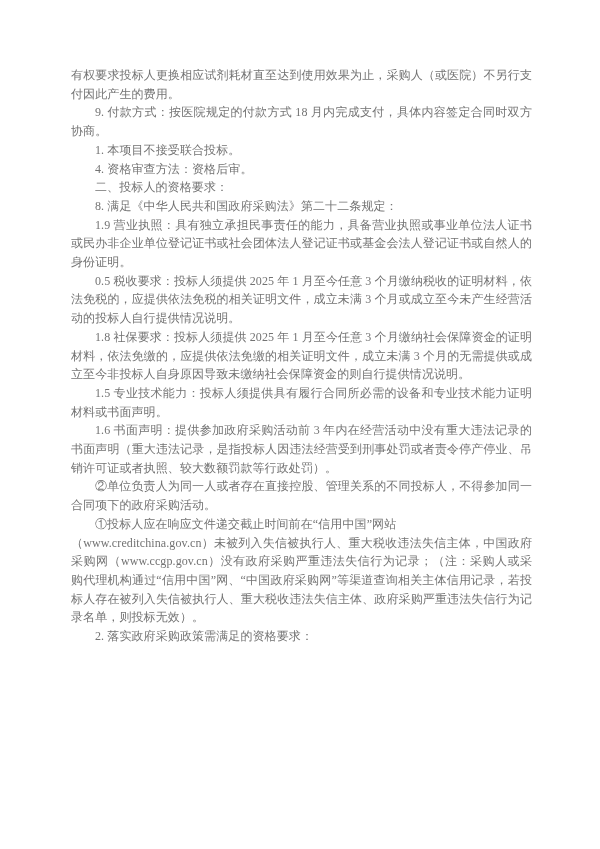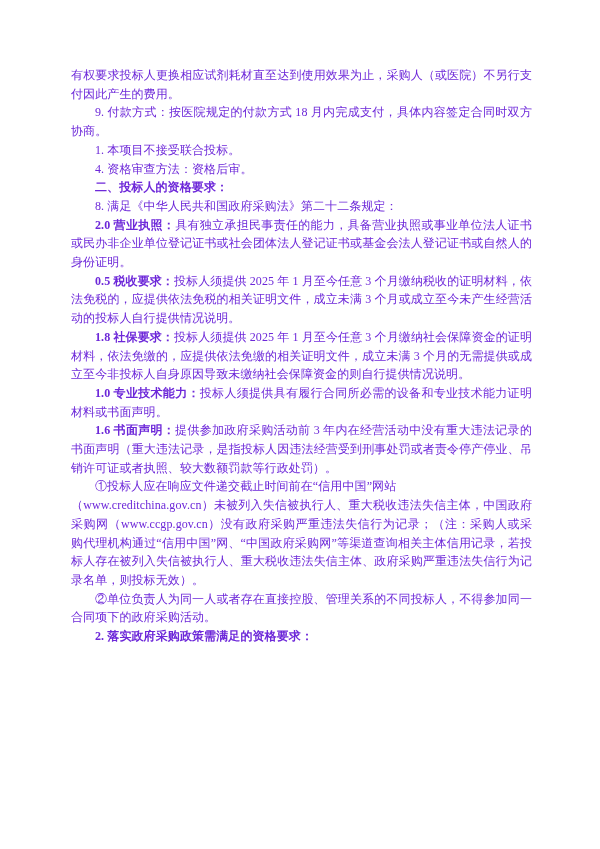--- a/index.html
+++ b/index.html
@@ -16,52 +16,52 @@
     position: relative;
     width: 600px;
     height: 849px;
     background: #ffffff;
   }
   .doc-body {
     position: absolute;
     left: 71px;
     top: 66px;
     width: 461px;
-    color: #6d28d9;
+    color: #737373;
     font-family: "Liberation Serif", "DejaVu Serif", serif;
     font-size: 12px;
     line-height: 18.7px;
     letter-spacing: 0.1px;
     text-align: justify;
   }
   .para {
     margin: 0;
     white-space: pre-wrap;
   }
   .para.indent {
     text-indent: 2em;
   }
   .para .bold {
-    font-weight: bold;
+    font-weight: normal;
   }
 </style>
 </head>
 <body>
 
 <div class="page">
   <div class="doc-body">
       <p class="para"><span>有权要求投标人更换相应试剂耗材直至达到使用效果为止，采购人（或医院）不另行支付因此产生的费用。</span></p>
       <p class="para indent"><span>9. 付款方式：按医院规定的付款方式 18 月内完成支付，具体内容签定合同时双方协商。</span></p>
       <p class="para indent"><span>1. 本项目不接受联合投标。</span></p>
       <p class="para indent"><span>4. 资格审查方法：资格后审。</span></p>
       <p class="para indent"><span class="bold">二、投标人的资格要求：</span></p>
       <p class="para indent"><span>8. 满足《中华人民共和国政府采购法》第二十二条规定：</span></p>
-      <p class="para indent"><span class="bold">2.0 营业执照：</span><span>具有独立承担民事责任的能力，具备营业执照或事业单位法人证书或民办非企业单位登记证书或社会团体法人登记证书或基金会法人登记证书或自然人的身份证明。</span></p>
+      <p class="para indent"><span class="bold">1.9 营业执照：</span><span>具有独立承担民事责任的能力，具备营业执照或事业单位法人证书或民办非企业单位登记证书或社会团体法人登记证书或基金会法人登记证书或自然人的身份证明。</span></p>
       <p class="para indent"><span class="bold">0.5 税收要求：</span><span>投标人须提供 2025 年 1 月至今任意 3 个月缴纳税收的证明材料，依法免税的，应提供依法免税的相关证明文件，成立未满 3 个月或成立至今未产生经营活动的投标人自行提供情况说明。</span></p>
       <p class="para indent"><span class="bold">1.8 社保要求：</span><span>投标人须提供 2025 年 1 月至今任意 3 个月缴纳社会保障资金的证明材料，依法免缴的，应提供依法免缴的相关证明文件，成立未满 3 个月的无需提供或成立至今非投标人自身原因导致未缴纳社会保障资金的则自行提供情况说明。</span></p>
-      <p class="para indent"><span class="bold">1.0 专业技术能力：</span><span>投标人须提供具有履行合同所必需的设备和专业技术能力证明材料或书面声明。</span></p>
+      <p class="para indent"><span class="bold">1.5 专业技术能力：</span><span>投标人须提供具有履行合同所必需的设备和专业技术能力证明材料或书面声明。</span></p>
       <p class="para indent"><span class="bold">1.6 书面声明：</span><span>提供参加政府采购活动前 3 年内在经营活动中没有重大违法记录的书面声明（重大违法记录，是指投标人因违法经营受到刑事处罚或者责令停产停业、吊销许可证或者执照、较大数额罚款等行政处罚）。</span></p>
+      <p class="para indent"><span>②单位负责人为同一人或者存在直接控股、管理关系的不同投标人，不得参加同一合同项下的政府采购活动。</span></p>
       <p class="para indent"><span>①投标人应在响应文件递交截止时间前在“信用中国”网站
 （www.creditchina.gov.cn）未被列入失信被执行人、重大税收违法失信主体，中国政府采购网（www.ccgp.gov.cn）没有政府采购严重违法失信行为记录；（注：采购人或采购代理机构通过“信用中国”网、“中国政府采购网”等渠道查询相关主体信用记录，若投标人存在被列入失信被执行人、重大税收违法失信主体、政府采购严重违法失信行为记录名单，则投标无效）。</span></p>
-      <p class="para indent"><span>②单位负责人为同一人或者存在直接控股、管理关系的不同投标人，不得参加同一合同项下的政府采购活动。</span></p>
       <p class="para indent"><span class="bold">2. 落实政府采购政策需满足的资格要求：</span></p>
     </div>
 </div>
 
 </body></html>

